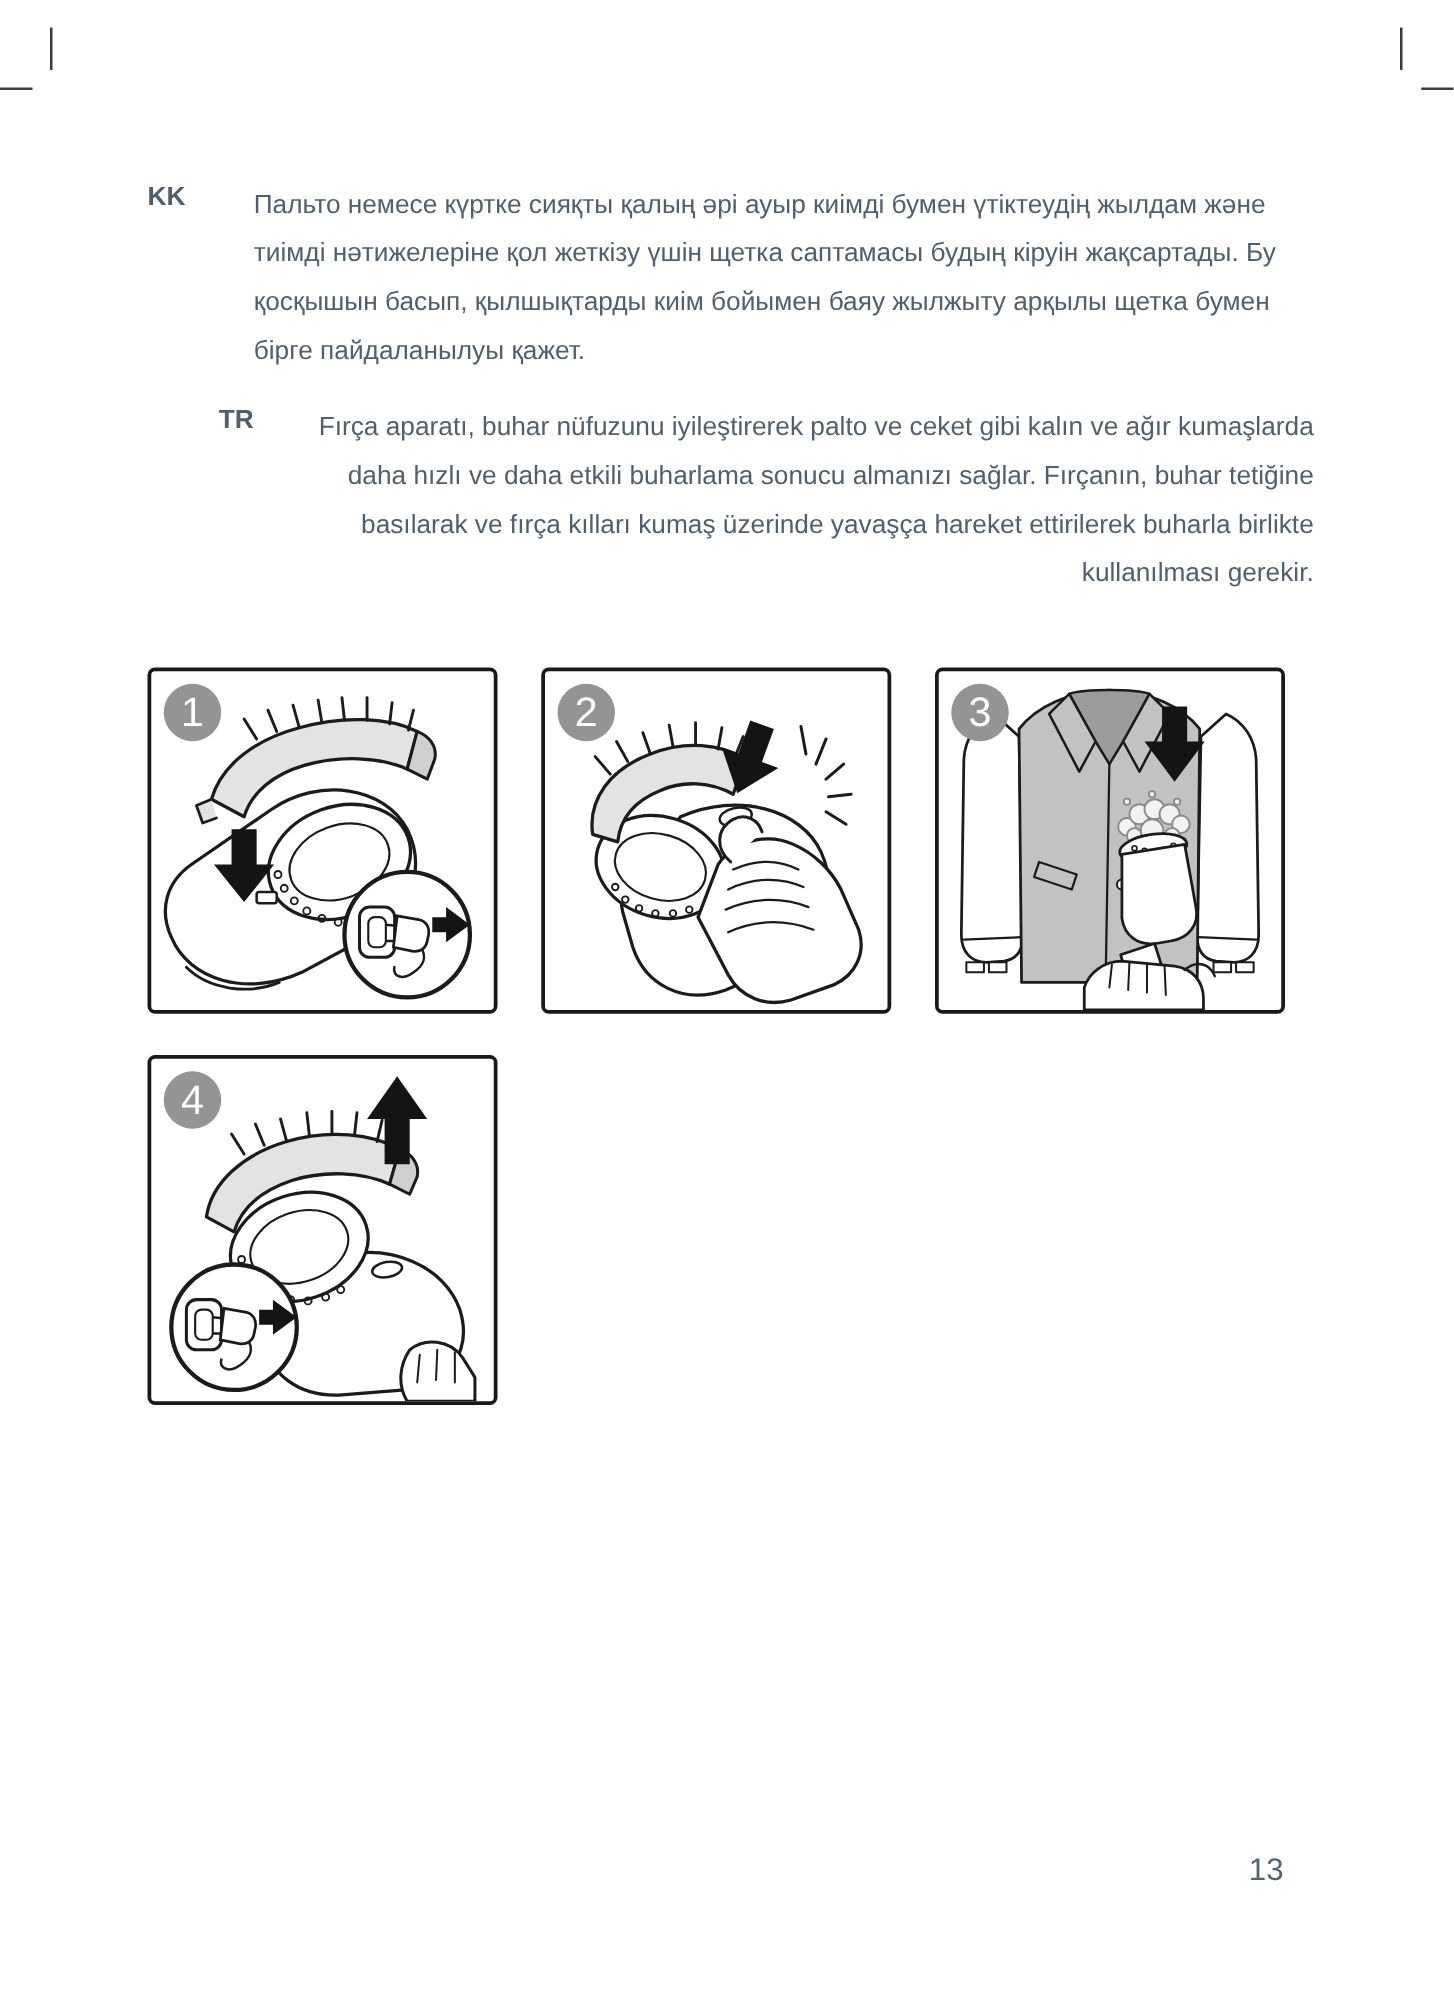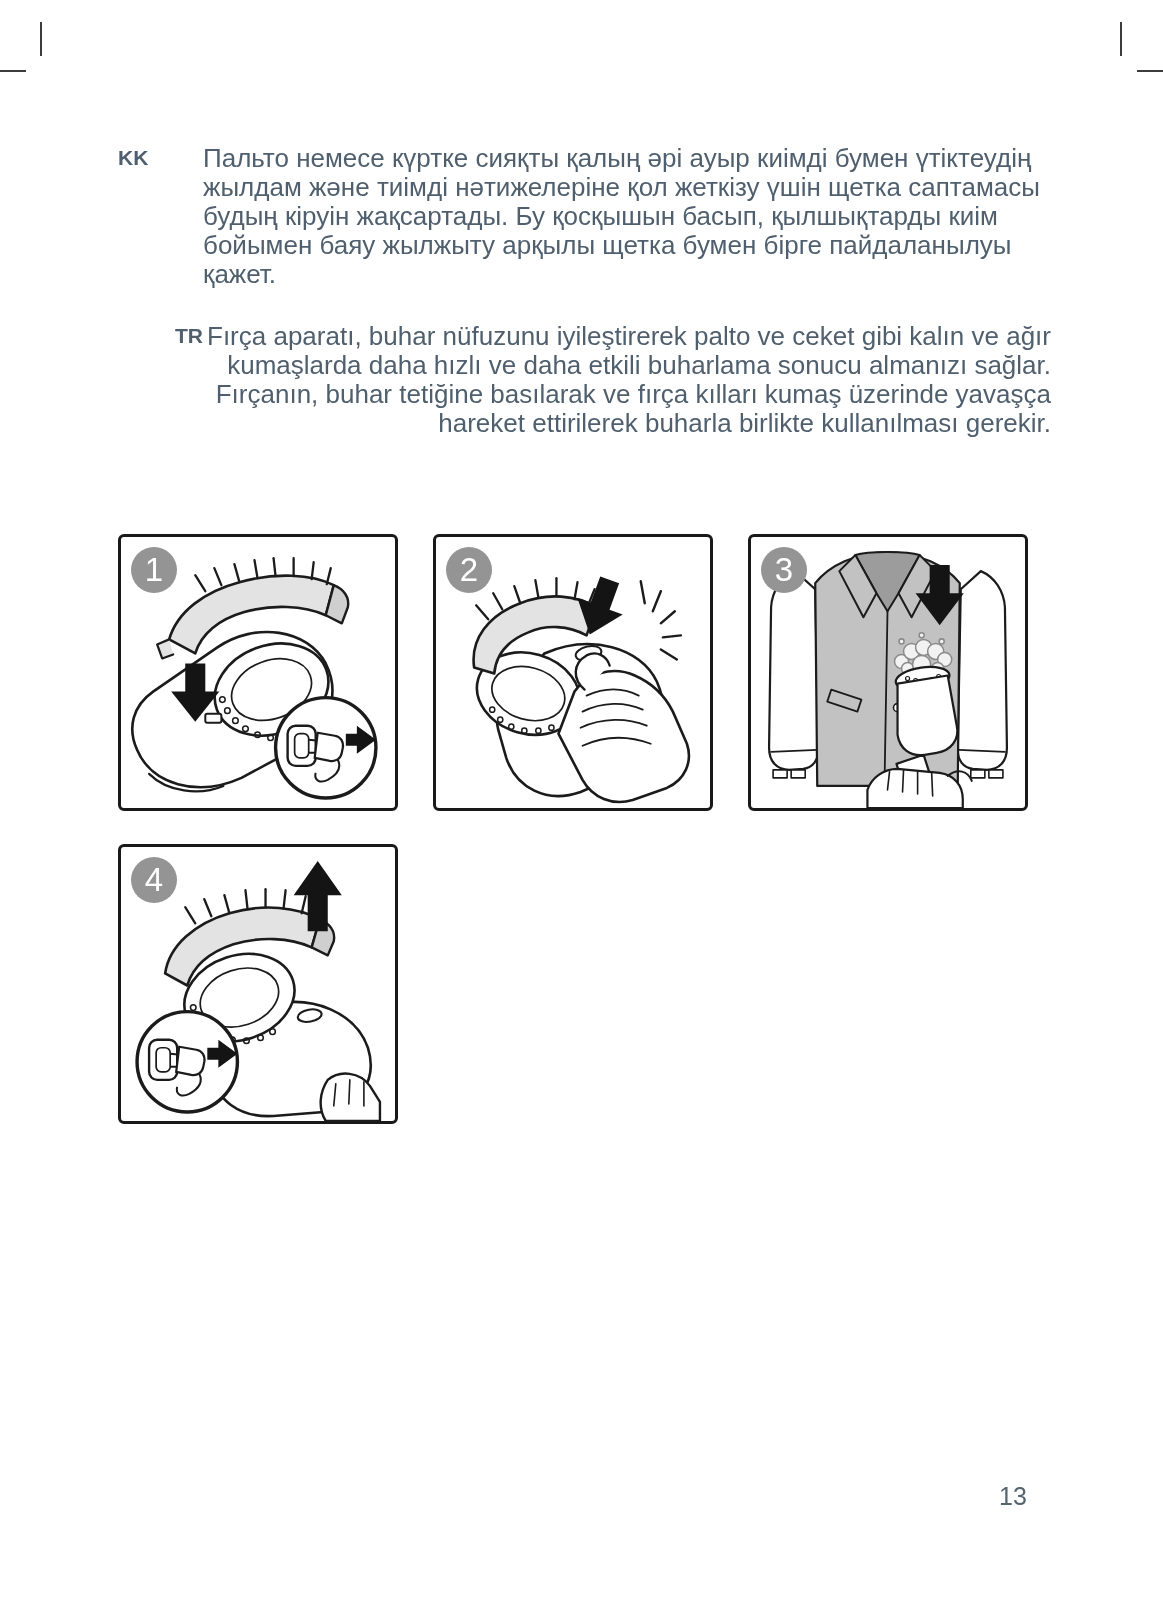--- a/index.html
+++ b/index.html
@@ -11,21 +11,21 @@
   .crop { position:absolute; background:#3c3c3c; }
   .crop.tl-v { left:40px; top:6px; width:2px; height:34px; }
   .crop.tl-h { left:0; top:54px; width:26px; height:2px; }
   .crop.tr-v { left:1120px; top:6px; width:2px; height:34px; }
   .crop.tr-h { left:1137px; top:54px; width:26px; height:2px; }
 
   .lang-section { position:absolute; left:118px; width:945px; display:flex; color:#4f5f6d; }
   .lang-section.kk { top:128px; }
   .lang-section.tr { top:306px;text-align:right; }
   .lang-label { width:85px; font-weight:bold; font-size:21px; line-height:28px; flex:0 0 85px; }
-  .lang-text { width:848px; font-size:26px; line-height:29px; }
+  .lang-text { width:848px; font-size:21px; line-height:39px; }
   .note { margin-top:9px; }
   .note b { font-weight:bold; }
 
   .panel {
     position:absolute; width:280px; height:277px; background:#ffffff;
     border:3.5px solid #191919; border-radius:6px;
   }
   .panel.f1 { left:118px; top:518px; }
   .panel.f2 { left:433px; top:518px; }
   .panel.f3 { left:748px; top:518px; }

